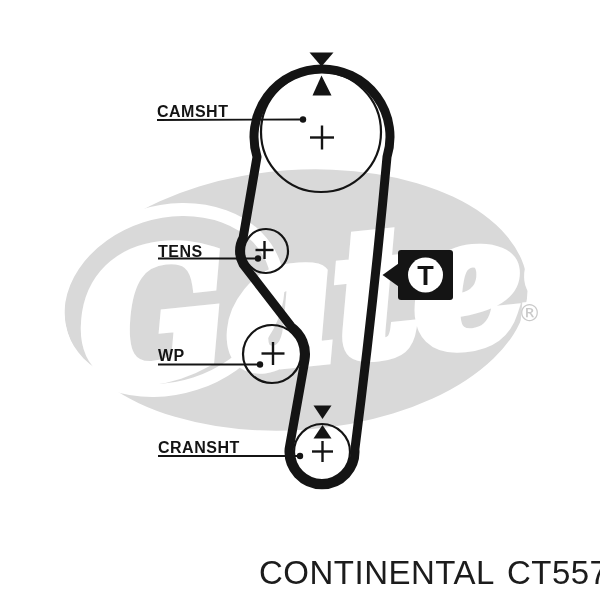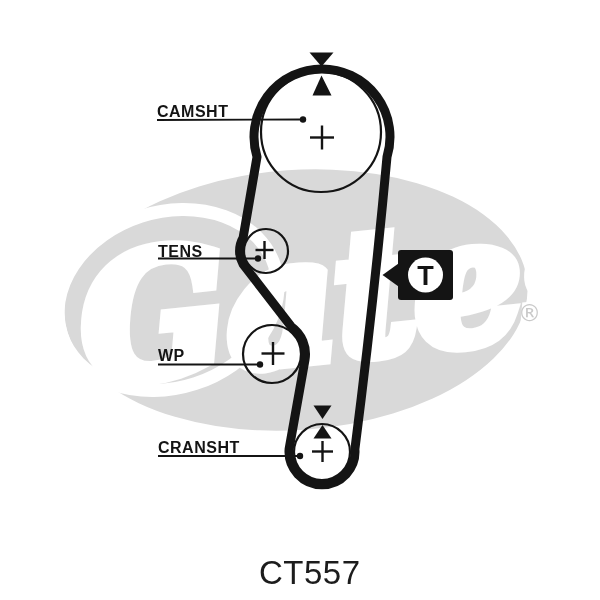--- a/index.html
+++ b/index.html
@@ -119,15 +119,16 @@
       <circle cx="300" cy="456" r="3.2" class="mark"></circle>
     </g>
 
     <text x="157" y="117" class="lbl">CAMSHT</text>
     <text x="158" y="256.5" class="lbl">TENS</text>
     <text x="158" y="361" class="lbl">WP</text>
     <text x="158" y="453" class="lbl">CRANSHT</text>
   </svg>
 
   <div class="footer">
+    <span>CONTINENTAL</span>
     <span>CT557</span>
   </div>
 </div>
 
 </body></html>

